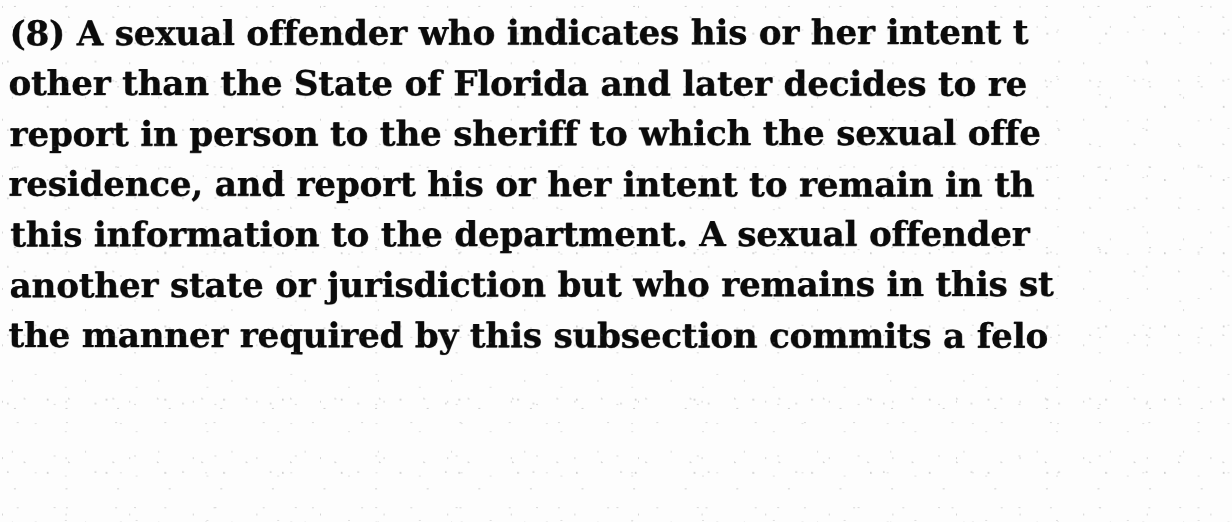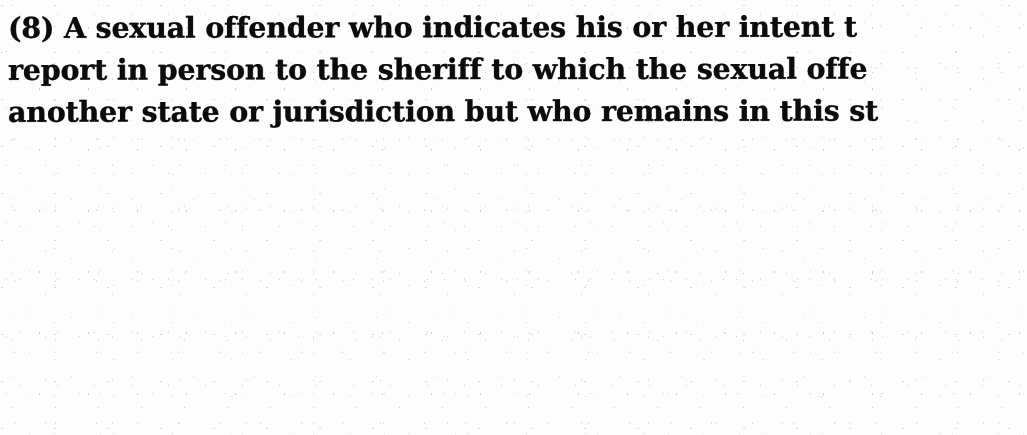--- a/index.html
+++ b/index.html
@@ -79,19 +79,23 @@
     text-decoration-thickness: 2.5px;
   }
 </style>
 </head>
 <body>
 
 <div id="scan-page">
 
   <div id="statute-text">
     <span class="line j1">(8)  A sexual offender who indicates his or her intent t</span>
+    <span class="line j2">other than the State of Florida and later decides to re</span>
     <span class="line j1">report in person to the sheriff to which the sexual offe</span>
+    <span class="line j2">residence, and report his or her intent to remain in th</span>
+    <span class="line j3">this information to the department. A sexual offender</span>
     <span class="line j1">another state or jurisdiction but who remains in this st</span>
+    <span class="line j2">the manner required by this subsection commits a felo</span>
 
   </div>
 
   <div id="scan-noise"></div>
 </div>
 
 </body></html>

